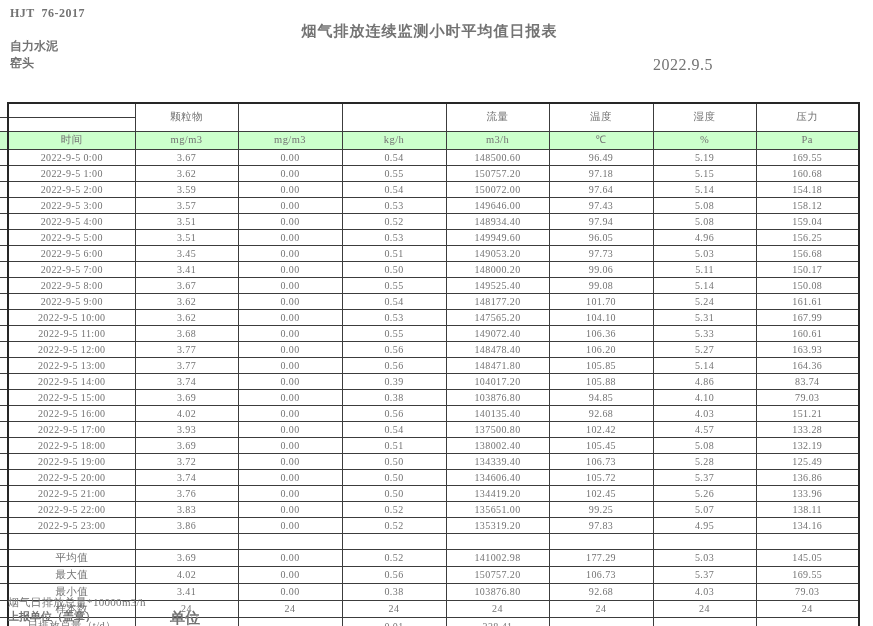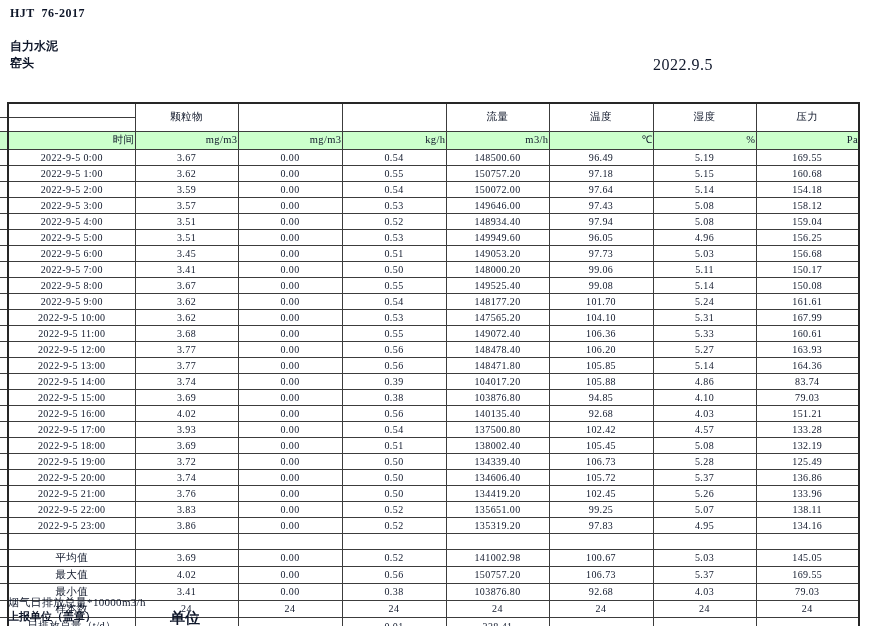--- a/index.html
+++ b/index.html
@@ -1,49 +1,50 @@
 <!DOCTYPE html>
 <html><head>
 <meta charset="utf-8">
 <style>
   html,body{margin:0;padding:0;background:#fff;}
   #page{position:relative;width:873px;height:626px;background:#ffffff;overflow:hidden;
-        font-family:"Liberation Serif",serif;color:#0f172a;}
+        font-family:"Liberation Serif",serif;color:#737373;}
   .abs{position:absolute;}
   .std{left:10px;top:6px;font-size:12px;font-weight:bold;white-space:pre;letter-spacing:.5px;}
   .title{left:0;right:14px;top:22px;text-align:center;font-size:15px;font-weight:bold;letter-spacing:1px;}
   .company{left:10px;top:38px;font-size:12px;font-weight:bold;}
   .station{left:10px;top:55px;font-size:12px;font-weight:bold;}
   .date{left:653px;top:56px;font-size:16px;letter-spacing:.5px;}
   .table-wrap{left:0;top:82px;margin-top:20px;}
   table{border-collapse:collapse;table-layout:fixed;width:859px;}
   td{border:1px solid #3c3c3c;text-align:center;vertical-align:middle;
      font-size:10px;line-height:1;padding:0;overflow:hidden;white-space:nowrap;letter-spacing:.4px;}
   td.g{border-left:none;border-top:none;border-bottom:1px solid #3c3c3c;border-right:2px solid #262626;}
   td.top{border-top:2px solid #262626;}
   td.rt{border-right:2px solid #262626;}
   td.bt2{border-bottom:2px solid #262626;}
   td.green{background:#ccffcc;}
   td.name{font-size:10.5px;}
   tr.rh1 td{height:13px;}
   tr.rh2 td{height:13px;}
-  tr.runit td{height:17px;text-align:right;}
+  tr.runit td{height:17px;}
   tr.rdata td{height:15px;}
   tr.rblank td{height:15px;}
   tr.rsum td{height:16px;}
   tr.rlast td{height:17px;}
   .fnote{left:8px;top:595px;font-size:11px;font-weight:normal;letter-spacing:.3px;}
   .funit1{left:8px;top:609px;font-size:11px;font-weight:bold;}
   .funit2{left:170px;top:609px;font-size:15px;font-weight:bold;}
 </style>
 </head>
 <body>
 
 <div id="page">
   <div class="abs std">HJT  76-2017</div>
+  <div class="abs title">烟气排放连续监测小时平均值日报表</div>
   <div class="abs company">自力水泥</div>
   <div class="abs station">窑头</div>
   <div class="abs date">2022.9.5</div>
 
   <div class="abs table-wrap">
     <table>
       <colgroup>
         <col style="width:8px">
           <col style="width:127px">
           <col style="width:103px">
@@ -356,21 +357,21 @@
             <td></td>
             <td class="rt"></td>
           </tr>
           <tr class="rsum">
             <td class="g"></td>
             <td class="name">平均值</td>
             <td>3.69</td>
             <td>0.00</td>
             <td>0.52</td>
             <td>141002.98</td>
-            <td>100.67</td>
+            <td>177.29</td>
             <td>5.03</td>
             <td class="rt">145.05</td>
           </tr>
           <tr class="rsum">
             <td class="g"></td>
             <td class="name">最大值</td>
             <td>4.02</td>
             <td>0.00</td>
             <td>0.56</td>
             <td>150757.20</td>

